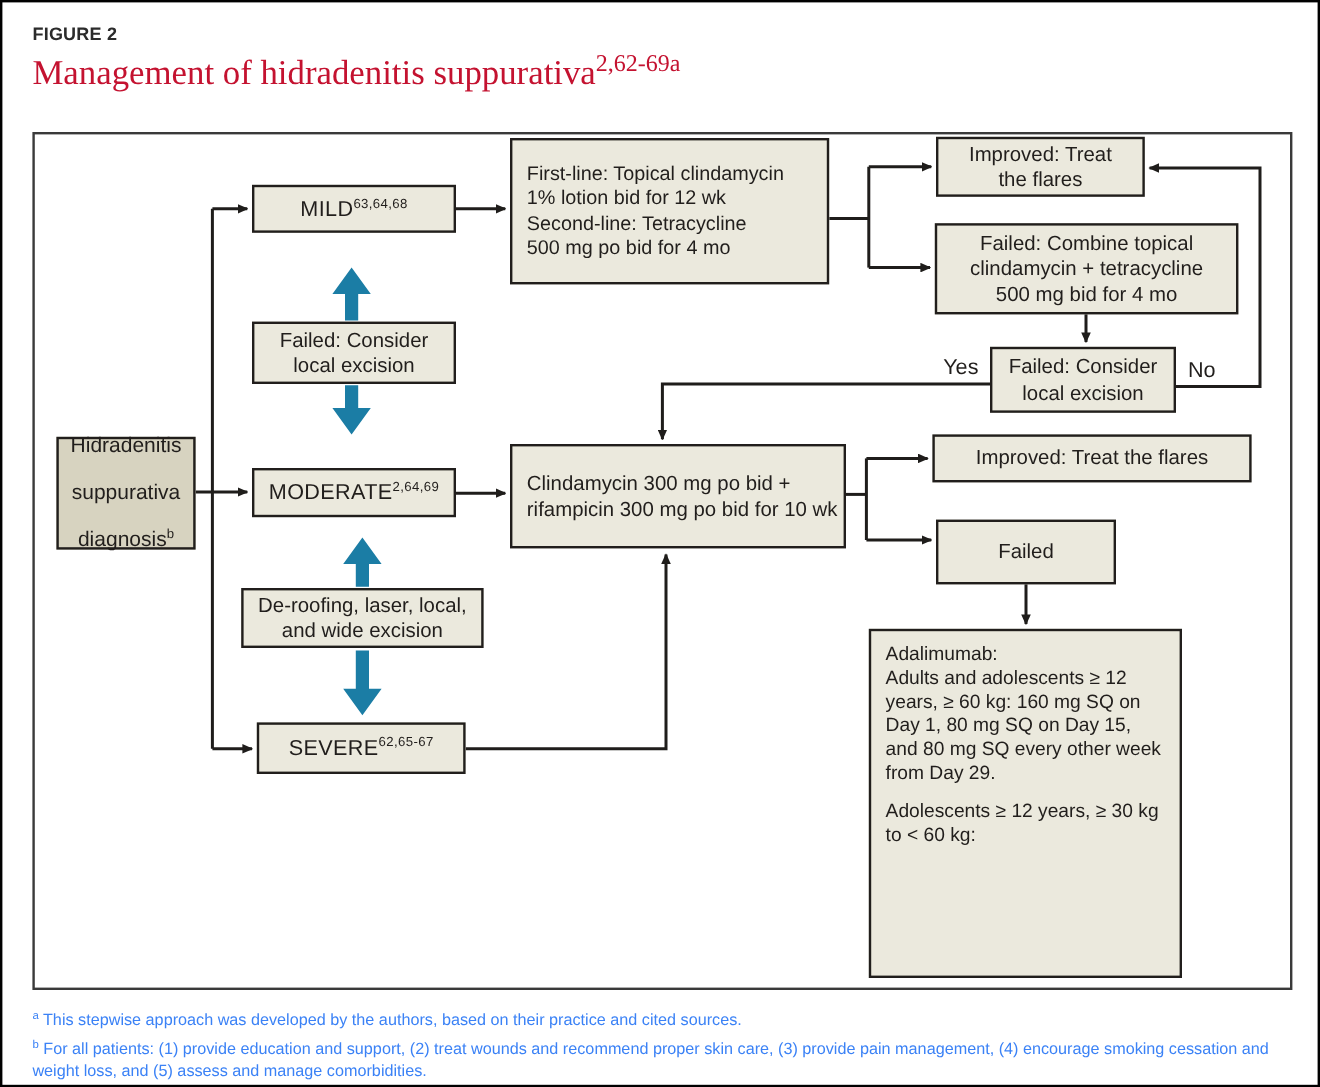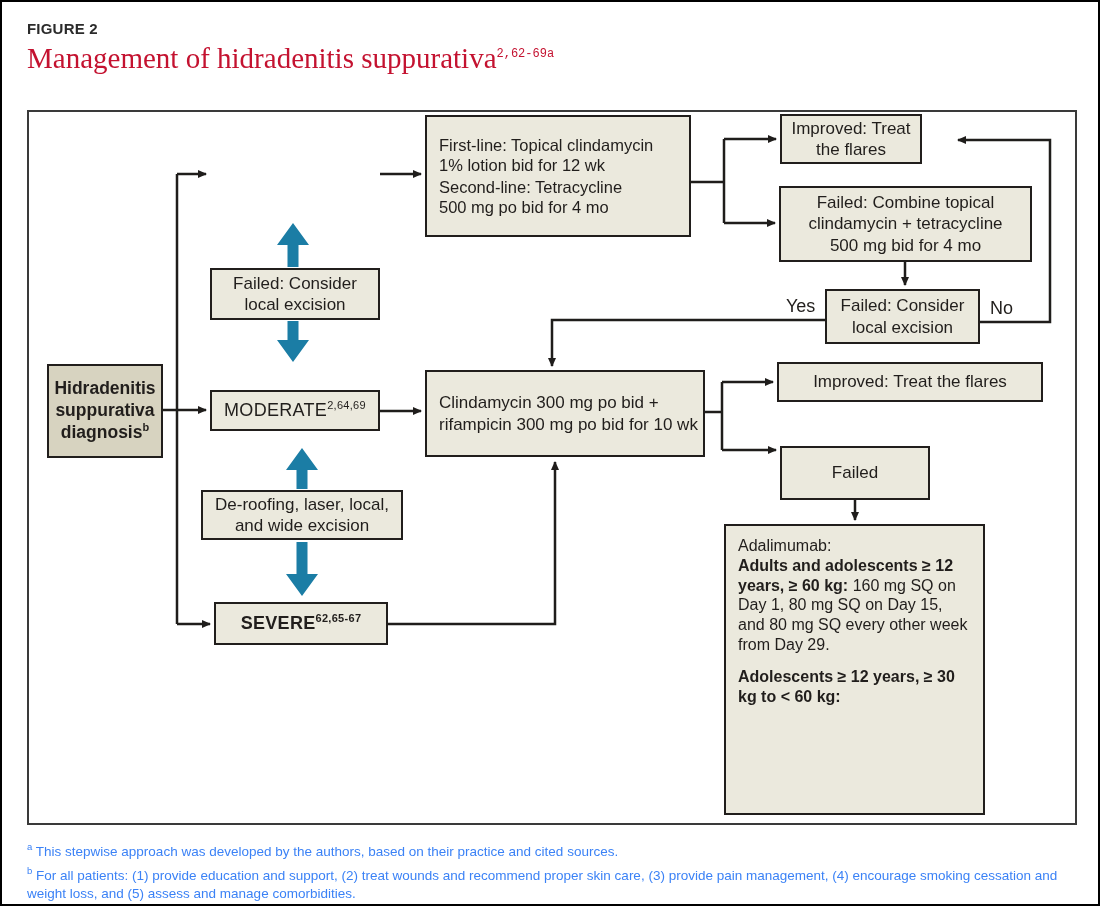--- a/index.html
+++ b/index.html
@@ -3,34 +3,34 @@
 <meta charset="utf-8">
 <style>
   html,body{margin:0;padding:0;background:#fff;}
   .canvas{
     position:relative;width:1100px;height:906px;background:#fff;
     border:2px solid #000;box-sizing:border-box;overflow:hidden;
     font-family:"Liberation Sans",sans-serif;color:#211e1c;
   }
   .figure-label{position:absolute;left:25px;top:18px;font-size:15px;font-weight:bold;color:#2b2b2b;letter-spacing:0.2px;}
   .figure-title{position:absolute;left:25px;top:40px;font-family:"Liberation Serif",serif;font-size:29px;color:var(--accent-color,#c41230);}
-  .figure-title sup{font-size:12px;font-family:Liberation Mono, monospace;}
+  .figure-title sup{font-size:20px;}
   .main-frame{position:absolute;left:25px;top:108px;width:1050px;height:715px;border:2px solid #3a3a3a;box-sizing:border-box;background:#fff;}
   svg.layer{position:absolute;left:0;top:0;width:1100px;height:906px;}
   .conn{stroke:#1f1d1b;stroke-width:2.5;fill:none;}
   .teal{fill:var(--teal-color,#1b7da5);}
   .node{
     position:absolute;box-sizing:border-box;background:var(--box-fill,#ebe9dd);
     border:2px solid #211e1c;display:flex;flex-direction:column;align-items:center;justify-content:center;
     text-align:center;font-size:17px;line-height:1.24;
   }
   .node.left-align{align-items:flex-start;text-align:left;padding:10px 12px;}
   .node .line{white-space:nowrap;}
   .sev{font-size:18px;letter-spacing:0.3px;}
-  .bold{font-weight:bold;}
+  .bold{font-weight:normal;gap:17px;}
   sup.refs{font-size:11px;line-height:0;}
   .edge-label{position:absolute;font-size:18px;color:#211e1c;}
   .adal{font-size:16px;line-height:1.24;justify-content:flex-start;padding:10px 11px;overflow:hidden;}
   .adal .para{margin-bottom:12px;}
   .footnote{position:absolute;left:25px;width:1052px;font-size:13.5px;line-height:1.4;color:#3b82f6;}
   .footnote sup{font-size:9.5px;}
 </style>
 </head>
 <body>
 
@@ -75,20 +75,23 @@
     <polygon class="teal" points="300,446 316,468 305.5,468 305.5,487 294.5,487 294.5,468 284,468"></polygon>
     <polygon class="teal" points="300,594 316,572 305.5,572 305.5,540 294.5,540 294.5,572 284,572"></polygon>
   </svg>
 
   <div class="node bold" style="left:45px;top:362px;width:116px;height:94px;background:var(--diagnosis-fill,#d7d3c0);font-size:17.5px;">
     <div class="line">Hidradenitis</div>
     <div class="line">suppurativa</div>
     <div class="line"><span>diagnosis</span><sup class="refs">b</sup></div>
   </div>
 
+  <div class="node" style="left:208px;top:152px;width:170px;height:40px;">
+    <div class="line sev"><span>MILD</span><sup class="refs">63,64,68</sup></div>
+  </div>
 
   <div class="node" style="left:208px;top:266px;width:170px;height:52px;">
     <div class="line">Failed: Consider</div>
     <div class="line">local excision</div>
   </div>
 
   <div class="node" style="left:208px;top:388px;width:170px;height:41px;">
     <div class="line sev"><span>MODERATE</span><sup class="refs">2,64,69</sup></div>
   </div>
 
@@ -101,21 +104,21 @@
     <div class="line sev"><span>SEVERE</span><sup class="refs">62,65-67</sup></div>
   </div>
 
   <div class="node left-align" style="left:423px;top:113px;width:266px;height:122px;font-size:16.5px;justify-content:center;">
     <div class="line">First-line: Topical clindamycin</div>
     <div class="line">1% lotion bid for 12 wk</div>
     <div class="line" style="margin-top:1px;">Second-line: Tetracycline</div>
     <div class="line">500 mg po bid for 4 mo</div>
   </div>
 
-  <div class="node" style="left:778px;top:112px;width:142px;height:50px;">
+  <div class="node" style="left:778px;top:112px;width:174px;height:50px;">
     <div class="line">Improved: Treat</div>
     <div class="line">the flares</div>
   </div>
 
   <div class="node" style="left:777px;top:184px;width:253px;height:76px;">
     <div class="line">Failed: Combine topical</div>
     <div class="line">clindamycin + tetracycline</div>
     <div class="line">500 mg bid for 4 mo</div>
   </div>
 
@@ -129,21 +132,21 @@
 
   <div class="node left-align" style="left:423px;top:368px;width:280px;height:87px;justify-content:center;">
     <div class="line">Clindamycin 300 mg po bid +</div>
     <div class="line">rifampicin 300 mg po bid for 10 wk</div>
   </div>
 
   <div class="node" style="left:775px;top:360px;width:266px;height:40px;">
     <div class="line">Improved: Treat the flares</div>
   </div>
 
-  <div class="node" style="left:778px;top:444px;width:150px;height:54px;">
+  <div class="node" style="left:778px;top:431px;width:150px;height:54px;">
     <div class="line">Failed</div>
   </div>
 
   <div class="node left-align adal" style="left:722px;top:522px;width:261px;height:291px;">
     <div>Adalimumab:</div>
     <div class="para"><span class="bold">Adults and adolescents ≥ 12 years, ≥ 60 kg:</span><span>  160 mg SQ on Day 1, 80 mg SQ on Day 15, and 80 mg SQ every other week from Day 29.</span></div>
     <div><span class="bold">Adolescents ≥ 12 years, ≥ 30 kg to &lt; 60 kg:</span><br></div>
   </div>
 
   <div class="footnote" style="top:838px;"><sup>a</sup> <span>This stepwise approach was developed by the authors, based on their practice and cited sources.</span></div>

